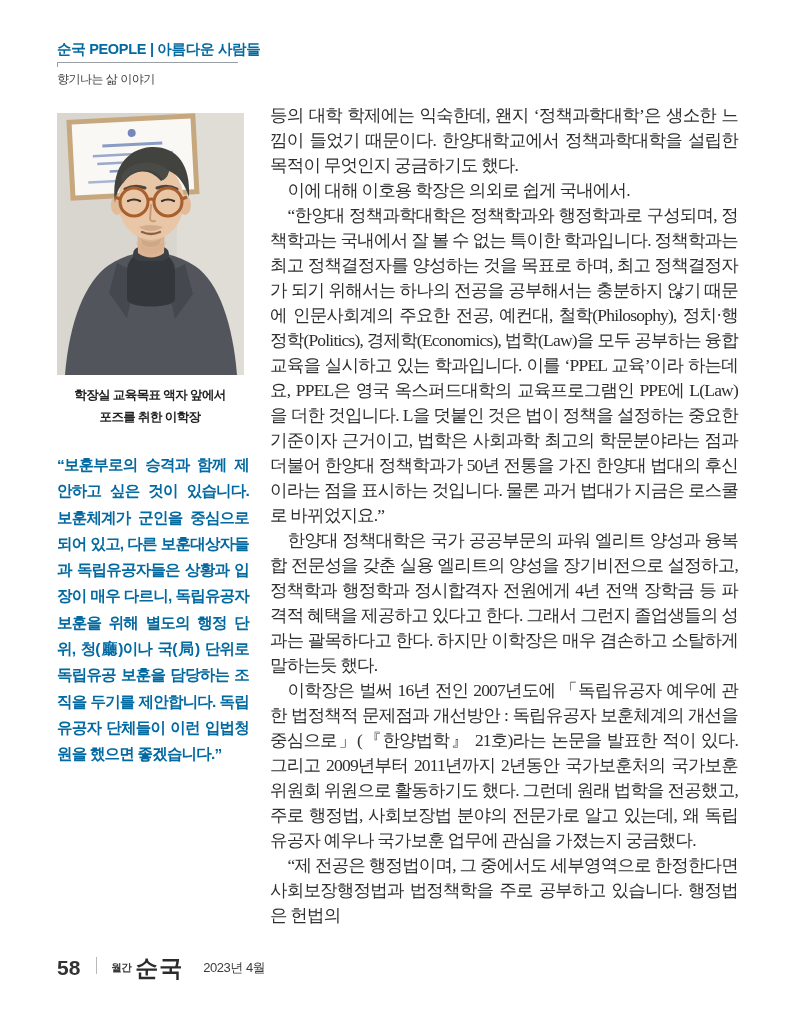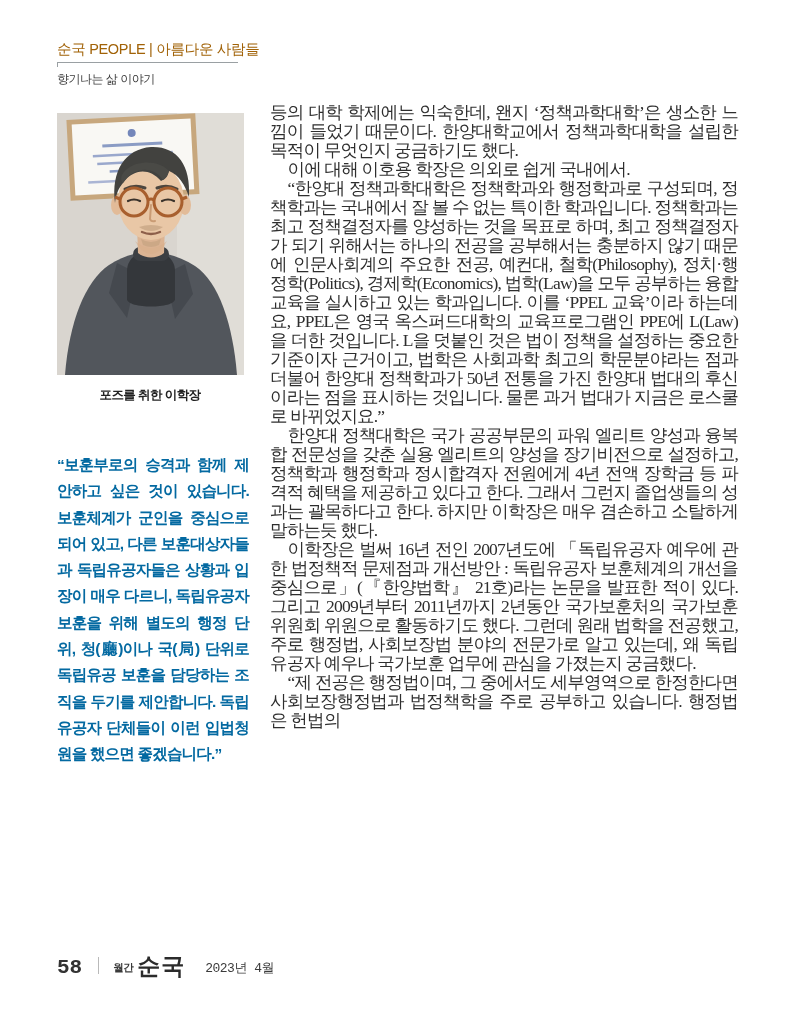--- a/index.html
+++ b/index.html
@@ -8,22 +8,22 @@
     width: 788px; height: 1024px;
     background: #ffffff;
     overflow: hidden;
     font-family: "Liberation Sans", "DejaVu Sans", sans-serif;
     color: #2b2b2b;
   }
 
   
   .kicker {
     position: absolute; left: 57px; top: 40px;
-    font-size: 14.5px; font-weight: 400;
-    color: #a16207; letter-spacing: -0.3px;
+    font-size: 14.5px; font-weight: 700;
+    color: #0369a1; letter-spacing: -0.3px;
   }
   .kicker-rule {
     position: absolute; left: 57px; top: 62px;
     width: 180px; height: 4px;
     border-top: 1px solid #9aa0a3;
     border-left: 1px solid #9aa0a3;
   }
   .subtitle {
     position: absolute; left: 57px; top: 71px;
     font-size: 12px; font-weight: 400; color: #3a3a3a;
@@ -50,30 +50,30 @@
     line-height: 26.3px; letter-spacing: -0.8px;
     text-align: justify; word-break: break-all;
   }
 
   
   .article {
     position: absolute; left: 270px; top: 103px;
     width: 468px;
     font-family: "Liberation Serif", "DejaVu Serif", serif;
     font-size: 17.5px; color: #2e2e2e;
-    line-height: 19px; letter-spacing: -0.8px;
+    line-height: 25px; letter-spacing: -0.8px;
     text-align: justify; word-break: break-all;
   }
   .article p { margin: 0; }
   .article p.indent { text-indent: 1em; }
 
   
   .footer {
     position: absolute; left: 57px; top: 956px;
-    display: flex; align-items: center; font-family: Liberation Mono, monospace;
+    display: flex; align-items: center;
   }
   .page-number {
     font-size: 21px; font-weight: 700; color: #333333;
     letter-spacing: 0;
   }
   .footer-divider {
     width: 1px; height: 17px; background: #b9b9b9;
     margin: 0 14px 0 16px; align-self: flex-start; margin-top: 1px;
   }
   .magazine-label {
@@ -152,20 +152,21 @@
       <path d="M 82 114 Q 94 110 106 114 Q 100 118 94 118 Q 88 118 82 114 Z" fill="#b99877" opacity="0.55"></path>
       <path d="M 84 126 Q 94 132 104 126 L 102 132 Q 94 136 86 132 Z" fill="#b99877" opacity="0.45"></path>
 
       <path d="M 85 119 Q 94 123 103 119" stroke="#8d5f4a" stroke-width="2.4" fill="none" stroke-linecap="round"></path>
 
       <path d="M 78 128 Q 94 142 110 128 Q 104 140 94 141 Q 84 140 78 128 Z" fill="#d8ae89" opacity="0.5"></path>
     </svg>
   </div>
 
   <div class="photo-caption">
+    <div>학장실 교육목표 액자 앞에서</div>
     <div>포즈를 취한 이학장</div>
   </div>
 
   <div class="pull-quote">“보훈부로의 승격과 함께 제안하고 싶은 것이 있습니다. 보훈체계가 군인을 중심으로 되어 있고, 다른 보훈대상자들과 독립유공자들은 상황과 입장이 매우 다르니, 독립유공자 보훈을 위해 별도의 행정 단위, 청(廳)이나 국(局) 단위로 독립유공 보훈을 담당하는 조직을 두기를 제안합니다. 독립유공자 단체들이 이런 입법청원을 했으면 좋겠습니다.”</div>
 
   <div class="article">
     <p>등의 대학 학제에는 익숙한데, 왠지 ‘정책과학대학’은 생소한 느낌이 들었기 때문이다. 한양대학교에서 정책과학대학을 설립한 목적이 무엇인지 궁금하기도 했다.</p>
     <p class="indent">이에 대해 이호용 학장은 의외로 쉽게 국내에서.</p>
     <p class="indent">“한양대 정책과학대학은 정책학과와 행정학과로 구성되며, 정책학과는 국내에서 잘 볼 수 없는 특이한 학과입니다. 정책학과는 최고 정책결정자를 양성하는 것을 목표로 하며, 최고 정책결정자가 되기 위해서는 하나의 전공을 공부해서는 충분하지 않기 때문에 인문사회계의 주요한 전공, 예컨대, 철학(Philosophy), 정치·행정학(Politics), 경제학(Economics), 법학(Law)을 모두 공부하는 융합교육을 실시하고 있는 학과입니다. 이를 ‘PPEL 교육’이라 하는데요, PPEL은 영국 옥스퍼드대학의 교육프로그램인 PPE에 L(Law)을 더한 것입니다. L을 덧붙인 것은 법이 정책을 설정하는 중요한 기준이자 근거이고, 법학은 사회과학 최고의 학문분야라는 점과 더불어 한양대 정책학과가 50년 전통을 가진 한양대 법대의 후신이라는 점을 표시하는 것입니다. 물론 과거 법대가 지금은 로스쿨로 바뀌었지요.”</p>
     <p class="indent">한양대 정책대학은 국가 공공부문의 파워 엘리트 양성과 융복합 전문성을 갖춘 실용 엘리트의 양성을 장기비전으로 설정하고, 정책학과 행정학과 정시합격자 전원에게 4년 전액 장학금 등 파격적 혜택을 제공하고 있다고 한다. 그래서 그런지 졸업생들의 성과는 괄목하다고 한다. 하지만 이학장은 매우 겸손하고 소탈하게 말하는듯 했다.</p>

